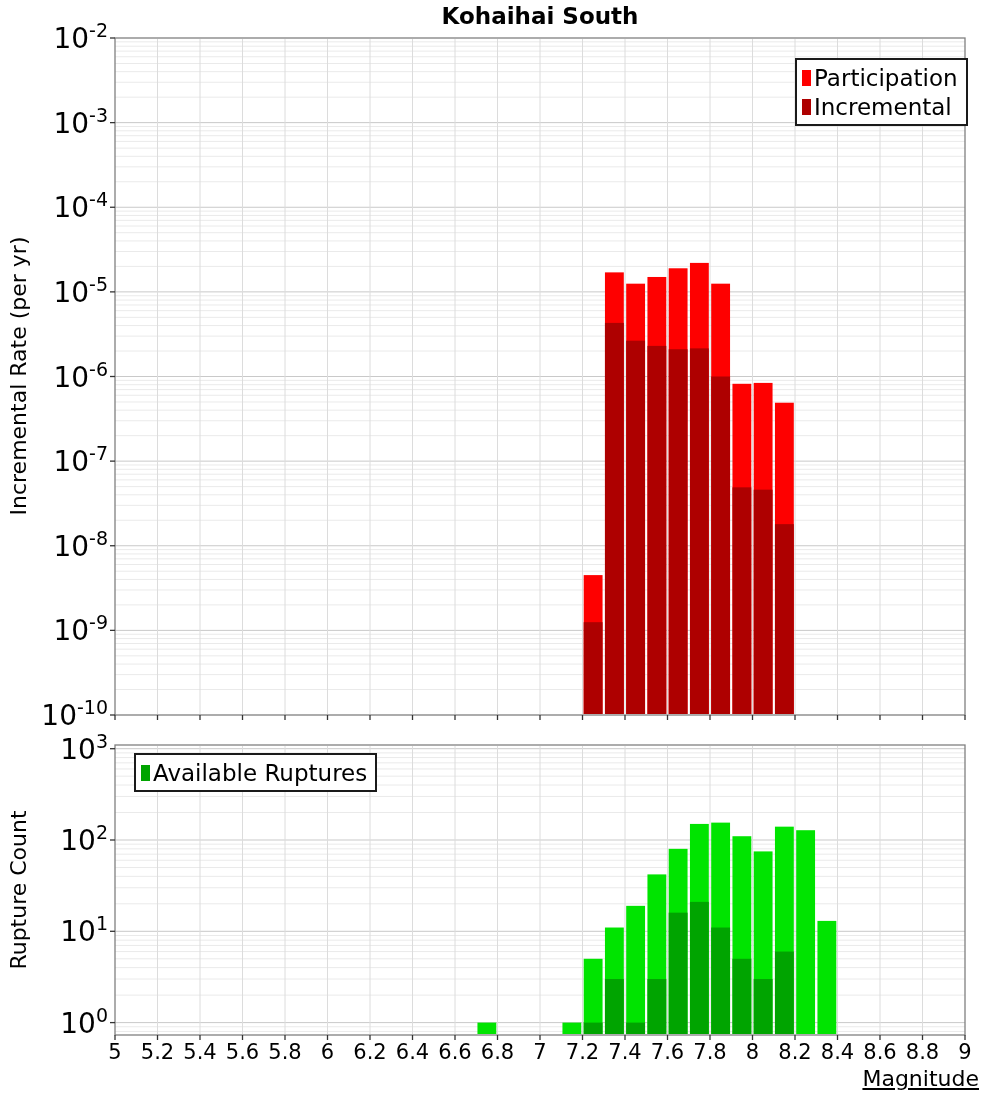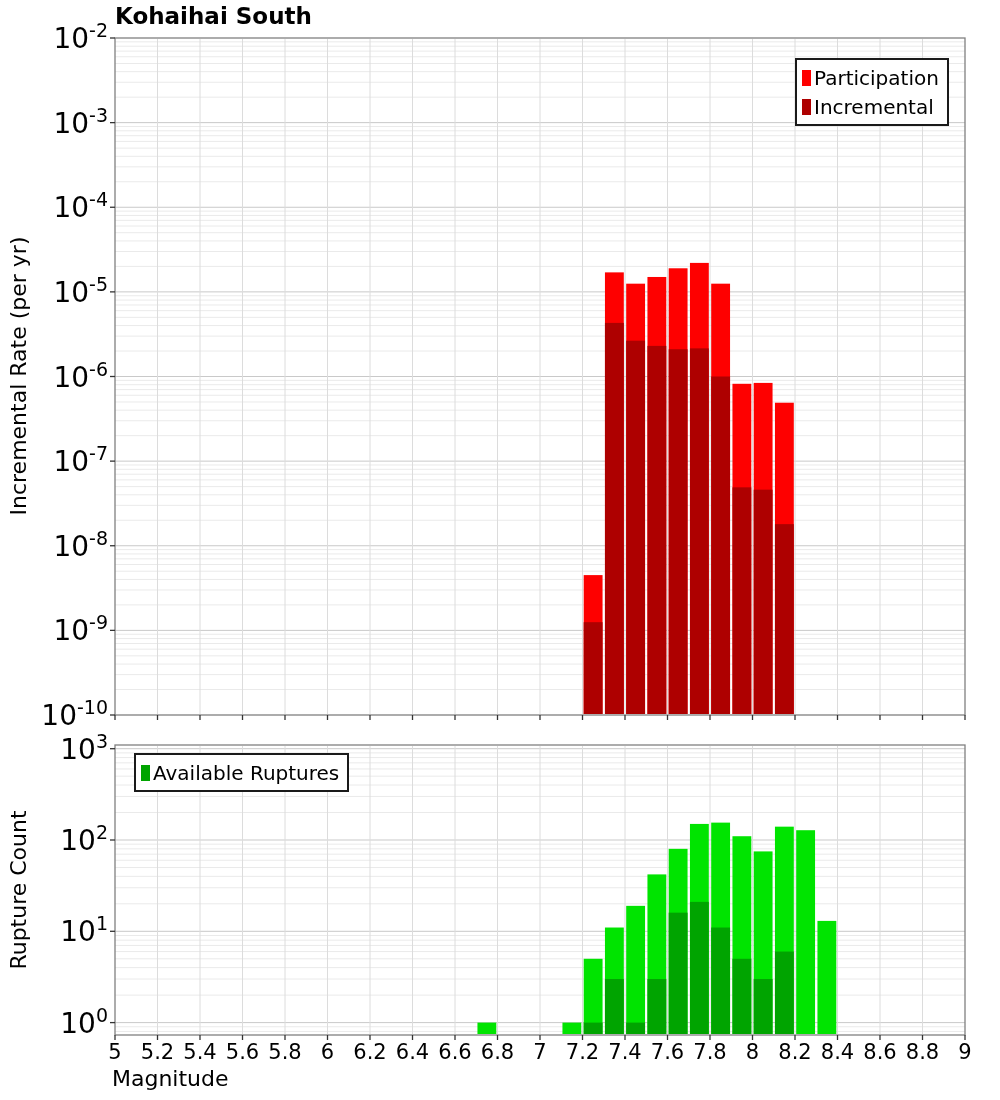--- a/index.html
+++ b/index.html
@@ -1,27 +1,27 @@
 <!DOCTYPE html>
 <html><head>
 <meta charset="utf-8">
 <style>
   html,body{margin:0;padding:0;background:#ffffff;}
   #canvas{position:relative;width:984px;height:1100px;background:#ffffff;overflow:hidden;
           font-family:"DejaVu Sans",sans-serif;color:#000;}
   #chart-svg{position:absolute;left:0;top:0;}
-  .chart-title{position:absolute;left:115px;top:3px;width:850px;text-align:left;
+  .chart-title{position:absolute;left:115px;top:3px;width:850px;text-align:center;
                font-size:23px;font-weight:bold;}
   .y-axis-title{position:absolute;left:-132px;width:304px;height:28px;transform:rotate(-90deg);
                 transform-origin:center;text-align:center;font-size:22px;}
   #ylabel-top{top:362px;}
   #ylabel-bottom{top:876px;}
-  .x-axis-title{position:absolute;left:112px;top:1066px;width:850px;text-align:left;font-size:22px;}
+  .x-axis-title{position:absolute;left:129px;top:1066px;width:850px;text-align:right;font-size:22px;text-decoration:underline;}
   .legend{position:absolute;background:#ffffff;border:2px solid #1a1a1a;padding:3px 8px 3px 5px;}
-  .legend-item{display:flex;align-items:center;height:29px;font-size:20px;white-space:nowrap;}
+  .legend-item{display:flex;align-items:center;height:29px;font-size:23px;white-space:nowrap;}
   .legend-swatch{display:inline-block;width:9px;height:16px;margin-right:3px;flex:0 0 9px;}
   #legend-top{left:795px;top:58px;}
   #legend-bottom{left:134px;top:753px;}
 </style>
 </head>
 <body>
 
 <div id="canvas">
 
   <svg id="chart-svg" width="1000" height="1100">

